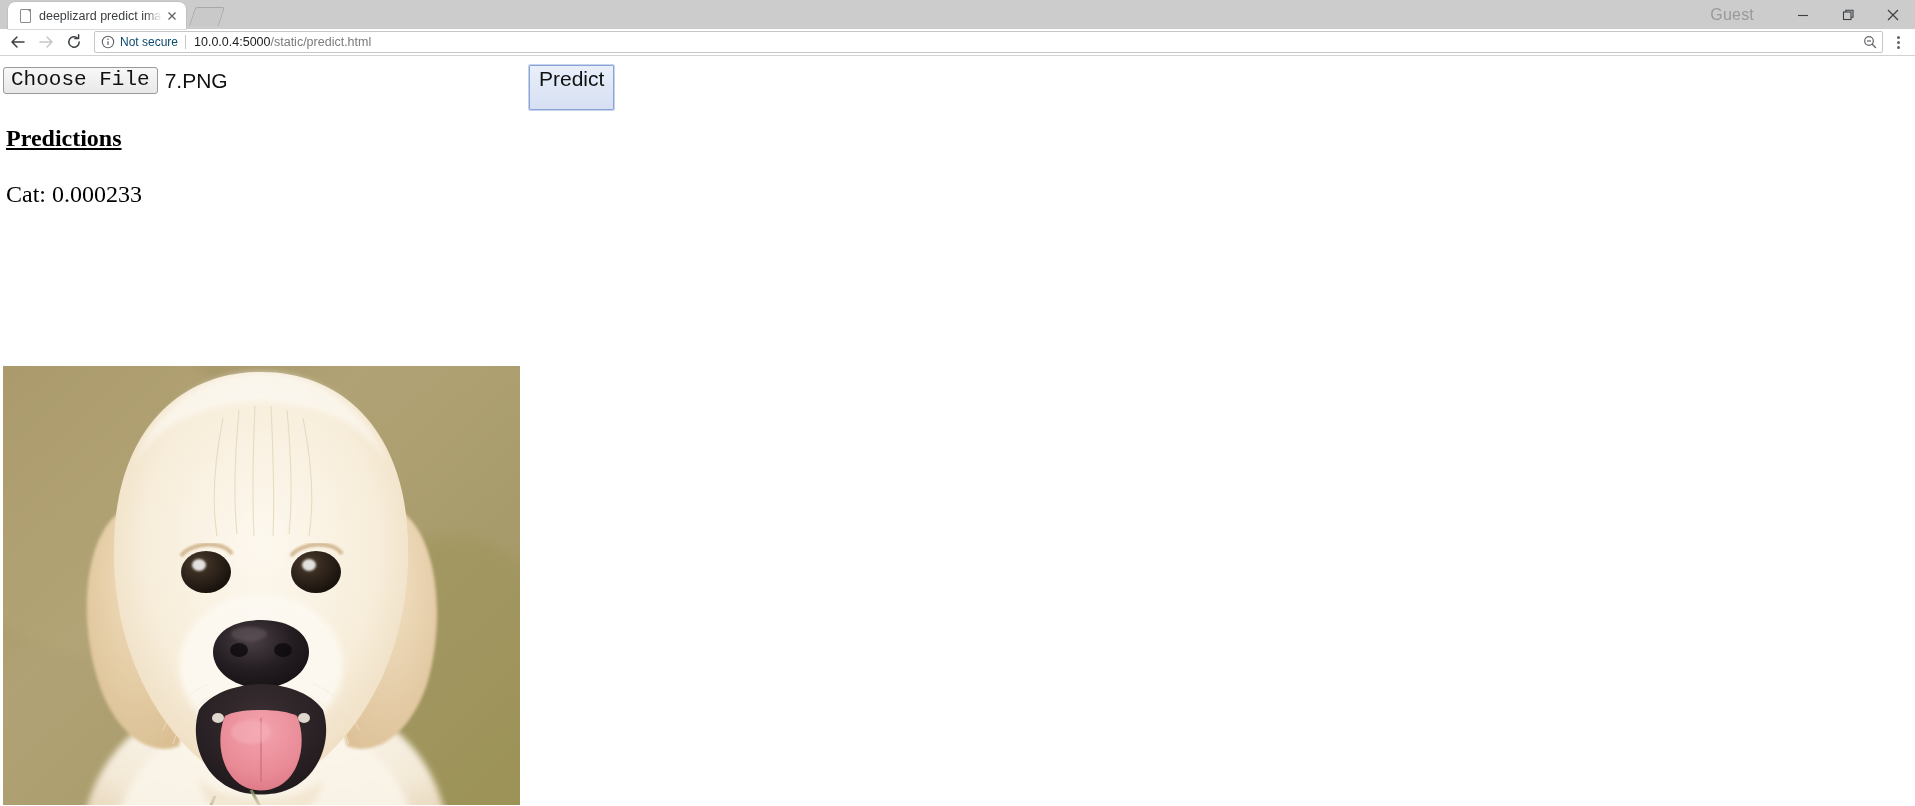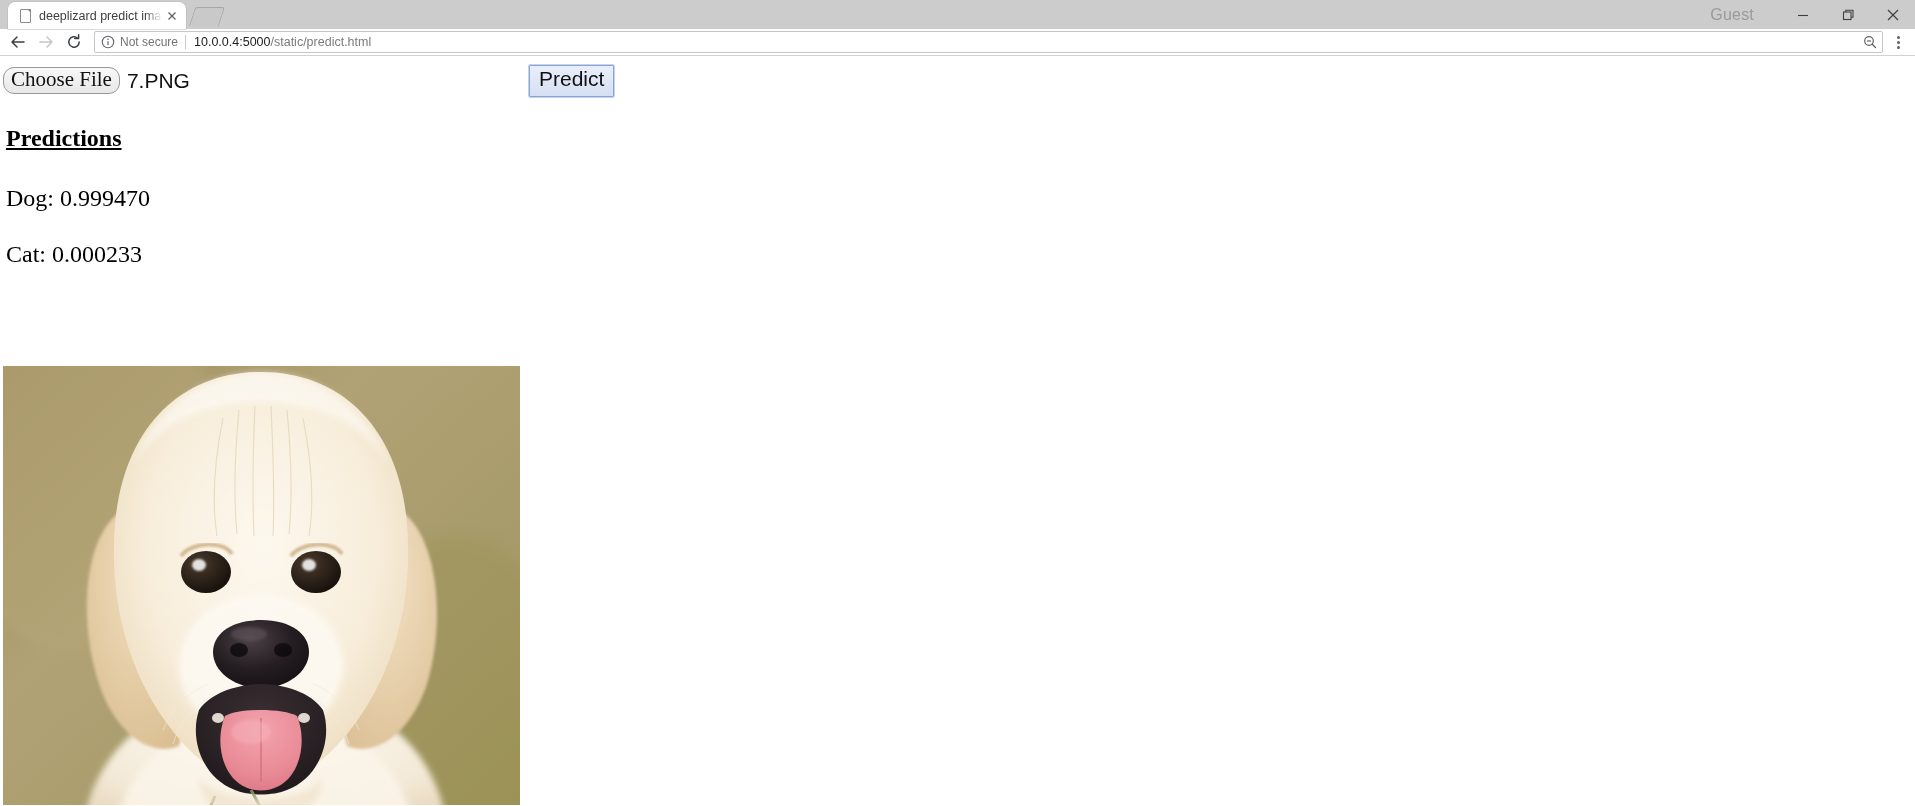--- a/index.html
+++ b/index.html
@@ -137,21 +137,21 @@
     border-radius: 2px;
     background: #ffffff;
     display: flex;
     align-items: center;
     padding: 0 4px 0 6px;
     position: relative;
   }
   .info-icon { flex: 0 0 14px; margin-right: 5px; display:flex; }
   .notsecure {
     font-size: 12px;
-    color: #737373;
+    color: #0c4a6e;
     white-space: nowrap;
     margin-right: 7px;
   }
   .omnibox-sep {
     width: 1px; height: 14px;
     background: #c8c8c8;
     margin-right: 8px;
   }
   .url { font-size: 12.5px; white-space: nowrap; flex: 1 1 auto; overflow:hidden; }
   .url .host { color: #202124; }
@@ -183,45 +183,45 @@
     left: 0px; top: 3px;
     display: flex;
     align-items: center;
     font-family: "Liberation Sans", sans-serif;
   }
   .choose-btn {
     border: 1px solid #9a9a9a;
     background: #efefef;
     background-image: linear-gradient(#f8f8f8, #e8e8e8);
     font-size: 21px;
-    font-family: Liberation Serif, serif;
+    font-family: Liberation Mono, monospace;
     color: #111;
     padding: 1px 7px 3px 7px;
     line-height: 1.0;
-    border-radius: 11px;
+    border-radius: 3px;
   }
   .file-name {
     font-size: 21px;
     color: #111;
     margin-left: 7px;
     line-height: 1.0;
     font-family: "Liberation Sans", sans-serif;
   }
 
   .predict-btn {
     position: absolute;
     left: 526px; top: 1px;
     font-size: 21px;
     font-family: "Liberation Sans", sans-serif;
     color: #111;
     background: #dfe7f6;
     background-image: linear-gradient(#e9effa, #d6e0f3);
     border: 1px solid #8aa4d6;
     outline: 1px solid #c4d2ec;
-    padding: 2px 9px 7px 9px;
+    padding: 2px 9px 20px 9px;
     line-height: 1.0;
     border-radius: 1px;
   }
 
   .predictions-title {
     font-family: "Liberation Serif", serif;
     font-weight: bold;
     font-size: 24px;
     color: #000;
     margin: 25px 0 0 3px;
@@ -337,21 +337,20 @@
     <div class="controls-row">
       <div class="file-input">
         <span class="choose-btn">Choose File</span>
         <span class="file-name">7.PNG</span>
       </div>
       <button class="predict-btn">Predict</button>
     </div>
 
     <div class="predictions-title">Predictions</div>
 
-    <div class="pred-line first">Dog: 0.999470</div>
     <div class="pred-line">Cat: 0.000233</div>
 
     <div class="photo">
       <svg viewBox="0 0 517 472" preserveAspectRatio="none">
         <defs>
           <linearGradient id="bg" x1="0" y1="0" x2="1" y2="1">
             <stop offset="0" stop-color="#9f8d5e"></stop>
             <stop offset="0.35" stop-color="#b0a274"></stop>
             <stop offset="0.7" stop-color="#a79a6a"></stop>
             <stop offset="1" stop-color="#9a9055"></stop>

